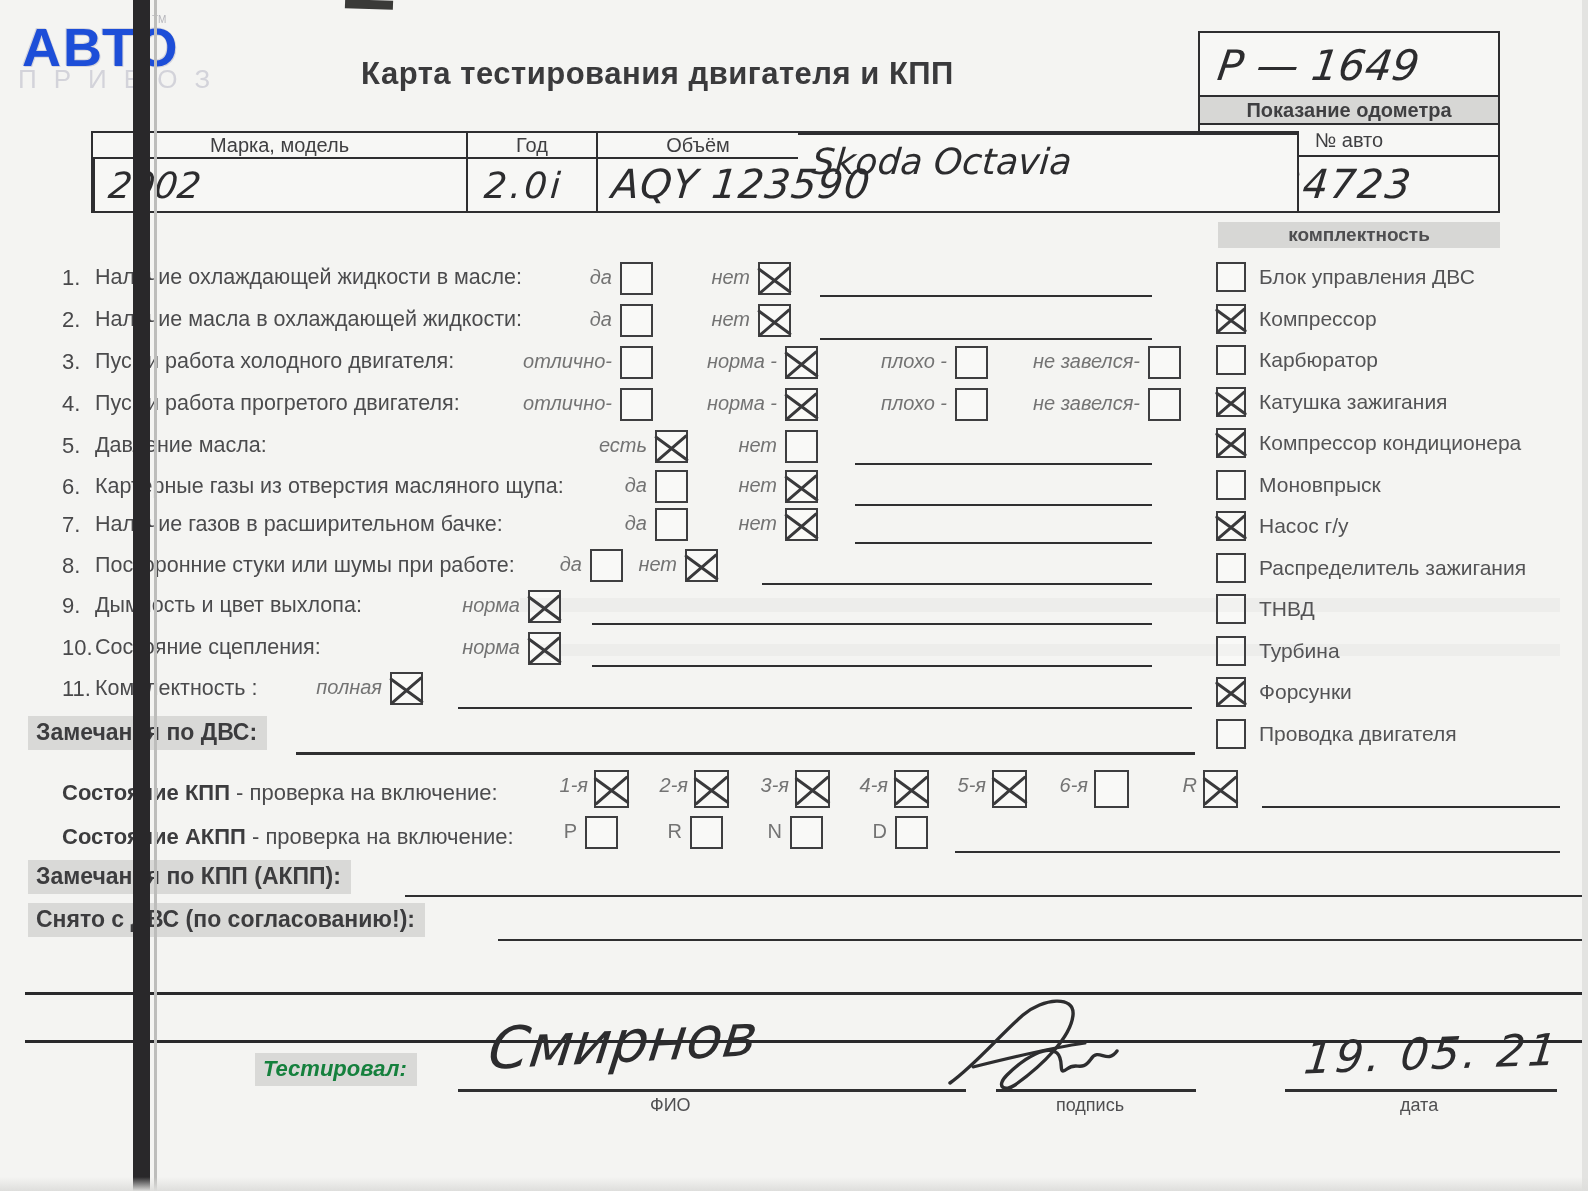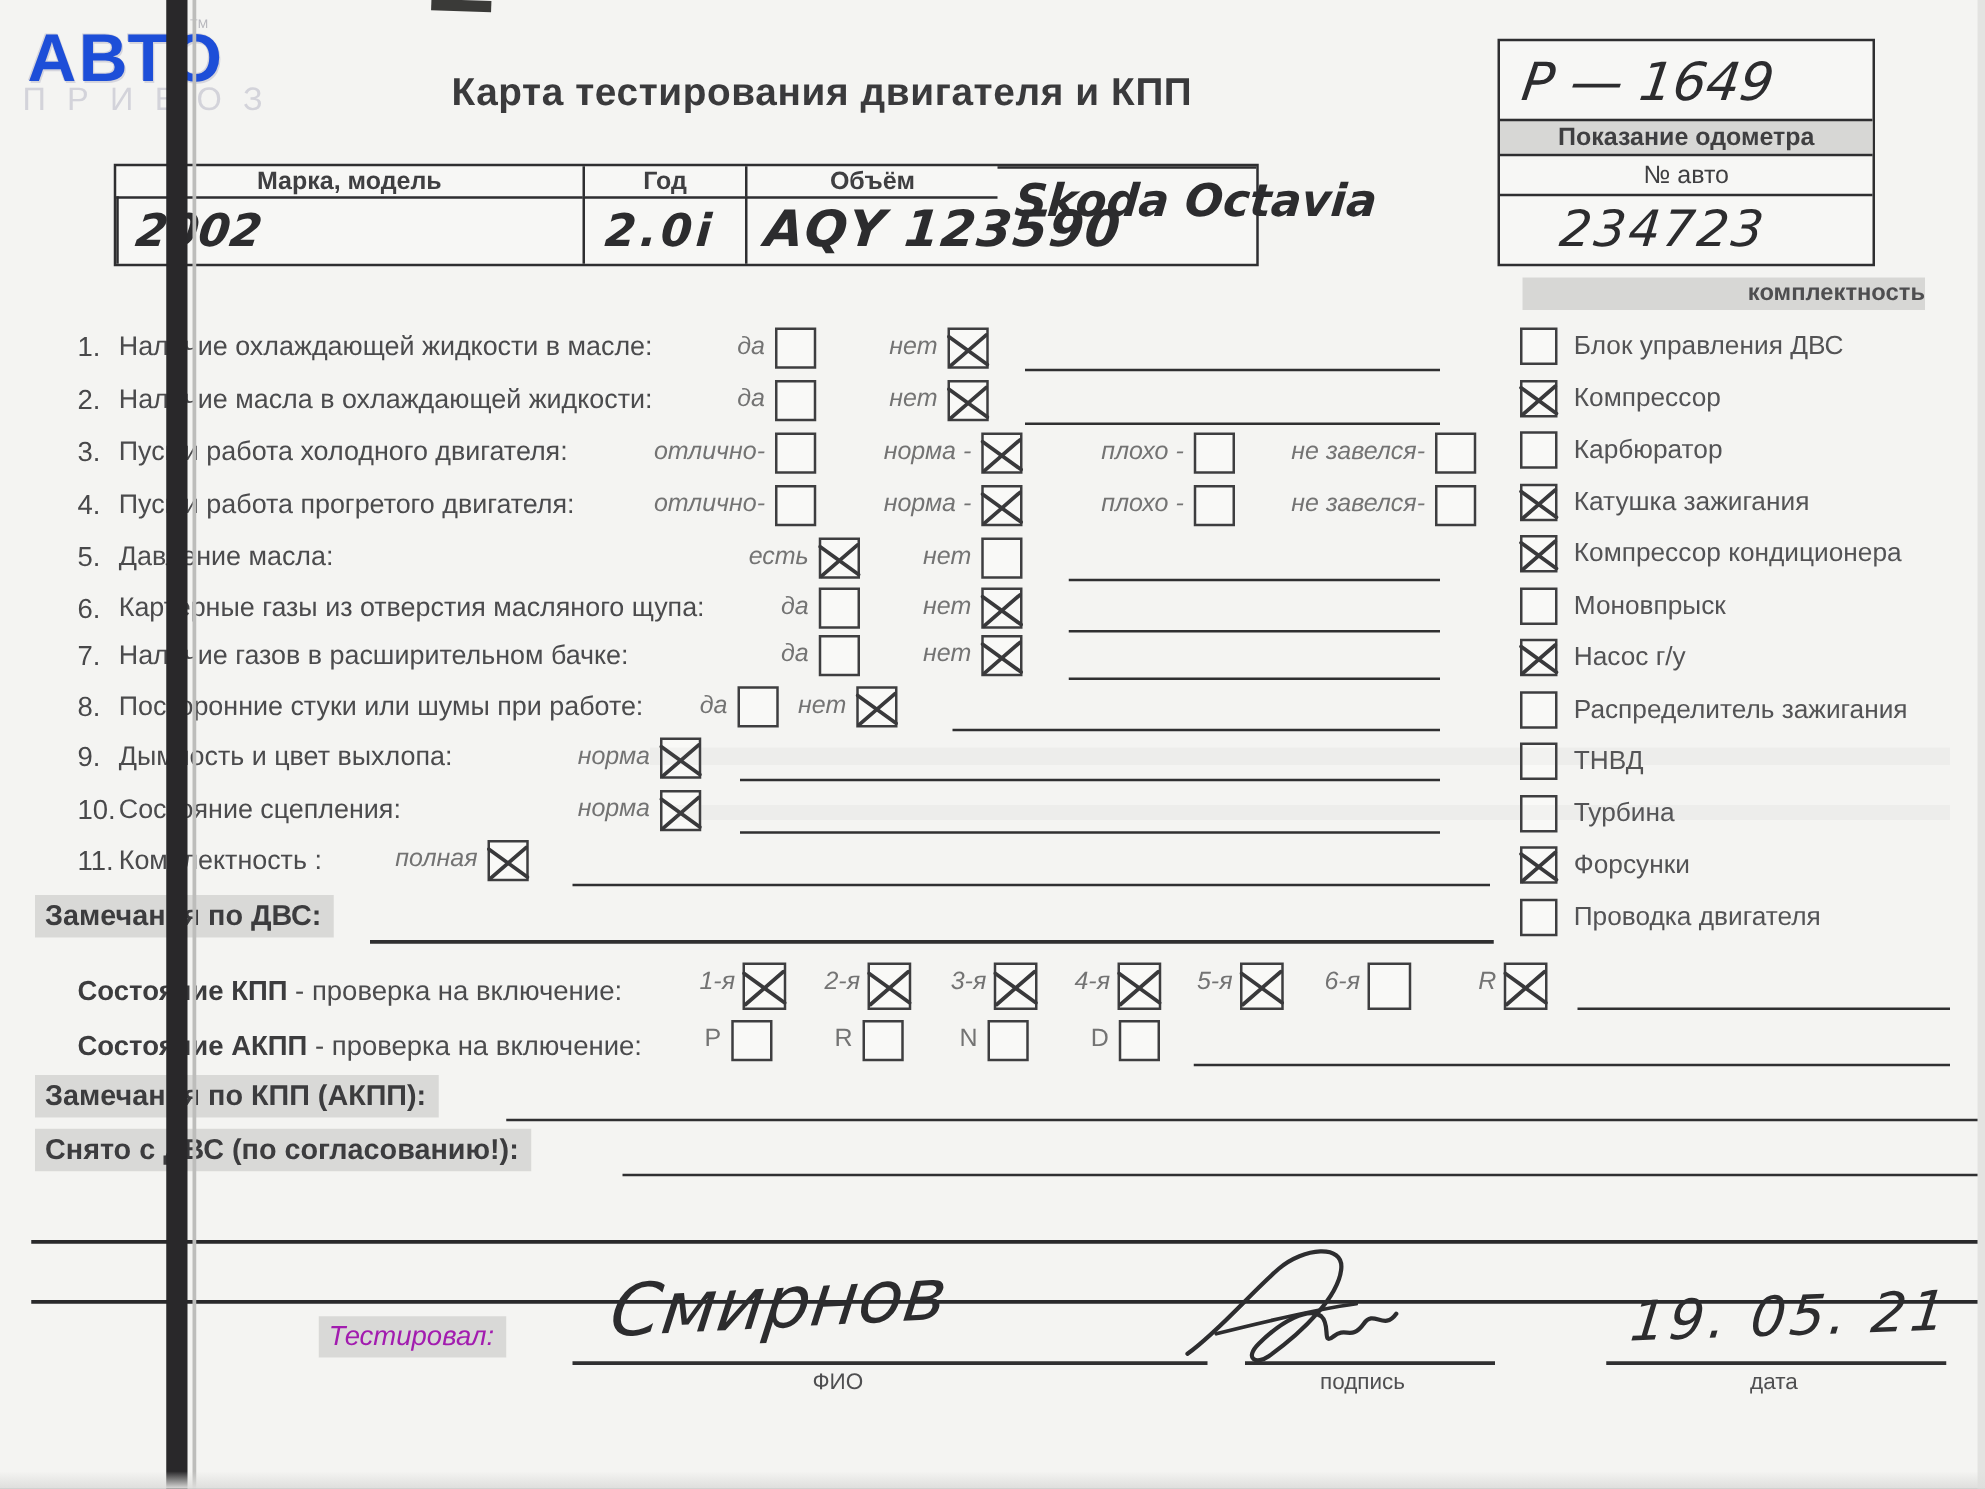--- a/index.html
+++ b/index.html
@@ -66,39 +66,39 @@
     <div style="height:62px;position:relative;">
       <span class="hand" style="position:absolute;left:18px;top:8px;font-size:42px;transform:skewX(-8deg);">Р — 1649</span>
     </div>
     <div class="cellT hdr shaded" style="height:26px;line-height:26px;font-weight:600;">Показание одометра</div>
     <div class="cellT hdr" style="height:30px;line-height:30px;">№ авто</div>
     <div class="cellT" style="height:56px;position:relative;">
       <span class="hand" style="position:absolute;left:48px;top:4px;font-size:40px;transform:skewX(-6deg);letter-spacing:2px;">234723</span>
     </div>
   </div>
 
-  <div class="abs frame" style="left:91px;top:131px;width:916px;height:82px;box-sizing:border-box;display:grid;grid-template-columns:373px 130px 202px auto;grid-template-rows:24px auto;font-weight:bold;">
+  <div class="abs frame" style="left:91px;top:131px;width:1208px;height:82px;box-sizing:border-box;display:grid;grid-template-columns:373px 130px 202px auto;grid-template-rows:24px auto;">
     <div class="hdr" style="line-height:24px;">Марка, модель</div>
     <div class="hdr cellL" style="line-height:24px;">Год</div>
     <div class="hdr cellL" style="line-height:24px;">Объём</div>
     <div class="cellT" style="position:relative;">
       <span class="hand" style="position:absolute;left:14px;top:6px;font-size:36px;transform:skewX(-5deg);">Skoda Octavia</span>
     </div>
     <div class="cellT cellL" style="position:relative;">
       <span class="hand" style="position:absolute;left:14px;top:6px;font-size:36px;transform:skewX(-8deg);">2002</span>
     </div>
     <div class="cellT cellL" style="position:relative;">
       <span class="hand" style="position:absolute;left:16px;top:6px;font-size:36px;transform:skewX(-4deg);letter-spacing:3px;">2.0i</span>
     </div>
     <div class="cellT cellL" style="position:relative;">
       <span class="hand" style="position:absolute;left:14px;top:2px;font-size:40px;transform:skewX(-6deg);letter-spacing:1px;">AQY 123590</span>
     </div>
   </div>
 
-  <div class="abs shaded" style="left:1218px;top:222px;width:282px;height:26px;line-height:26px;text-align:right;font-size:19px;font-weight:600;color:#4e4e50;padding-left:40px;">комплектность</div>
+  <div class="abs shaded" style="left:1218px;top:222px;width:282px;height:26px;line-height:26px;text-align:center;font-size:19px;font-weight:600;color:#4e4e50;">комплектность</div>
 
   <div class="clitem" style="top:262px;">
       <span class="cb small"></span>
       <span class="t">Блок управления ДВС</span>
     </div>
   <div class="clitem" style="top:304px;">
       <span class="cb small checked"></span>
       <span class="t">Компрессор</span>
     </div>
   <div class="clitem" style="top:345px;">
@@ -331,21 +331,21 @@
 
   <div class="abs secbold hl" style="left:28px;top:860px;">Замечания по КПП (АКПП):</div>
   <div class="ln" style="left:405px;top:864px;width:1178px;height:31px;"></div>
 
   <div class="abs secbold hl" style="left:28px;top:903px;">Снято с ДВС (по согласованию!):</div>
   <div class="ln" style="left:498px;top:908px;width:1085px;height:31px;"></div>
 
   <div class="lnthick" style="left:25px;top:960px;width:1560px;height:32px;"></div>
   <div class="lnthick" style="left:25px;top:1008px;width:1560px;height:32px;"></div>
 
-  <div class="abs hl" style="left:255px;top:1053px;font-size:22px;font-weight:normal;font-style:italic;color:#a21caf;">Тестировал:</div>
+  <div class="abs hl" style="left:255px;top:1053px;font-size:22px;font-weight:bold;font-style:italic;color:#15803d;">Тестировал:</div>
   <div class="abs hand" style="left:490px;top:1008px;font-size:58px;transform:skewX(-10deg) rotate(-3deg);">Смирнов</div>
   <div class="ln" style="left:458px;top:1058px;width:508px;height:31px;border-bottom-width:3px;"></div>
   <div class="abs cap" style="left:650px;top:1095px;">ФИО</div>
 
   <svg class="abs" style="left:935px;top:995px;" width="235" height="100" viewBox="0 0 235 100">
     <path d="M15,88 C40,70 65,40 88,20 C108,3 140,0 138,20 C136,42 108,70 80,90 C70,97 60,92 72,80 C90,62 112,50 122,58 C130,65 122,82 132,74 C142,66 146,78 156,64 C164,52 172,70 182,56" fill="none" stroke="#2d2d2f" stroke-width="3.4" stroke-linecap="round"></path>
     <path d="M38,72 C70,64 120,52 150,48" fill="none" stroke="#2d2d2f" stroke-width="3" stroke-linecap="round"></path>
   </svg>
   <div class="ln" style="left:996px;top:1058px;width:200px;height:31px;border-bottom-width:3px;"></div>
   <div class="abs cap" style="left:1056px;top:1095px;">подпись</div>

